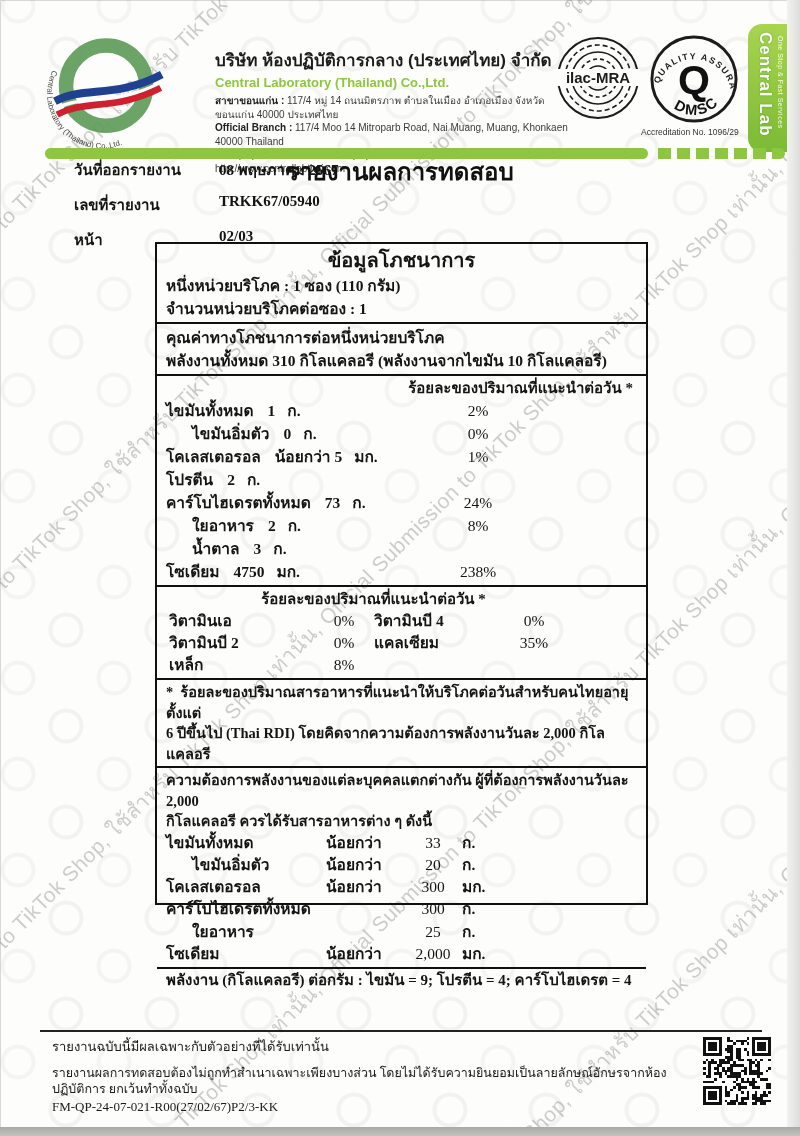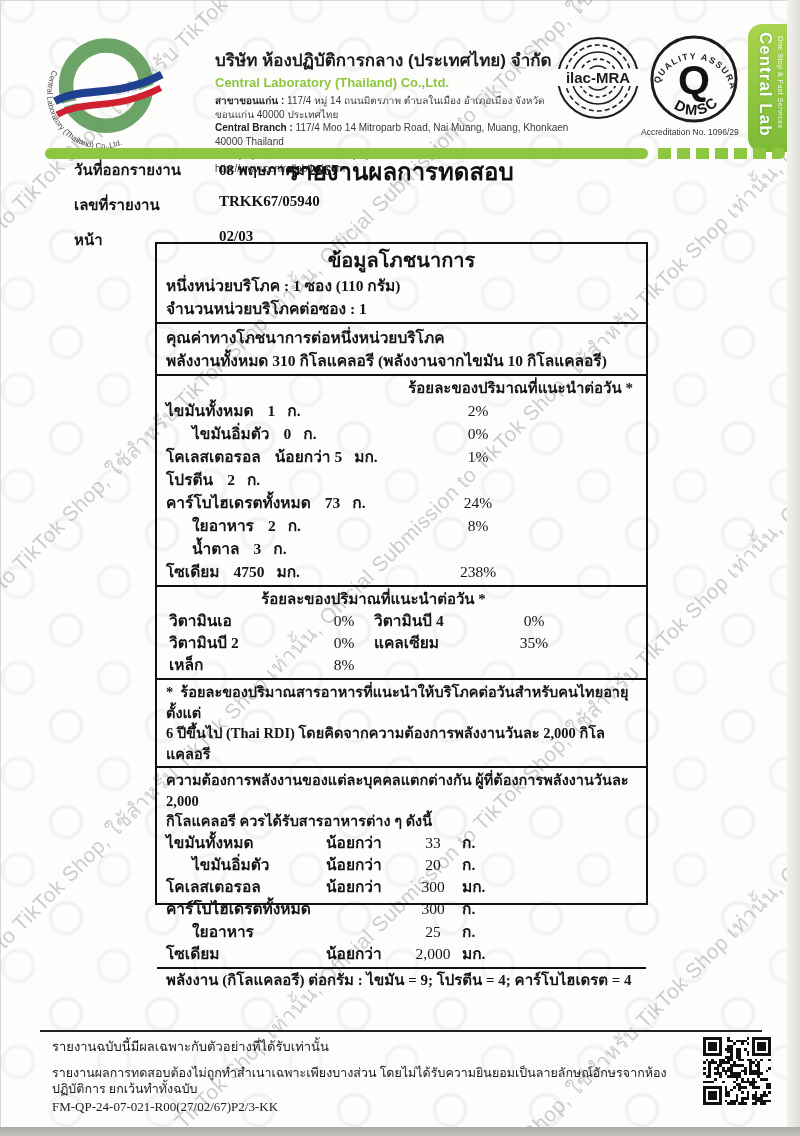--- a/index.html
+++ b/index.html
@@ -105,21 +105,21 @@
         <path d="M 8,71 C 34,57 62,69 104,47" fill="none" stroke="#ffffff" stroke-width="3"></path>
         <path d="M 10,76 C 36,62 62,73 103,52" fill="none" stroke="#cf2030" stroke-width="6"></path>
         <text font-size="7" fill="#444"><textPath href="#lp">Central Laboratory (Thailand) Co.,Ltd.</textPath></text>
       </svg>
     </div>
     <div class="cotext">
       <div class="co-th">บริษัท ห้องปฏิบัติการกลาง (ประเทศไทย) จำกัด</div>
       <div class="co-en">Central Laboratory (Thailand) Co.,Ltd.</div>
       <div class="addr">
         <div><b>สาขาขอนแก่น :</b> <span>117/4 หมู่ 14 ถนนมิตรภาพ ตำบลในเมือง อำเภอเมือง จังหวัดขอนแก่น 40000 ประเทศไทย</span></div>
-        <div><b>Central Branch :</b> <span>117/4 Moo 14 Mitroparb Road, Nai Muang, Muang, Khonkaen 40000 Thailand</span></div>
+        <div><b>Official Branch :</b> <span>117/4 Moo 14 Mitroparb Road, Nai Muang, Muang, Khonkaen 40000 Thailand</span></div>
         <div><b>Tel :</b> <span>(66) 0 4324 7704-7</span> <b>Fax :</b> <span>(66) 0 4324 7703</span></div>
         <div>http://www.centrallabthai.com</div>
       </div>
     </div>
 
     <div class="seal ilac">
       <svg width="88" height="92" viewBox="0 0 88 92">
         <g fill="none" stroke="#1c1c1c">
           <circle cx="44" cy="45" r="40" stroke-width="2"></circle>
           <circle cx="44" cy="45" r="33" stroke-width="1.6" stroke-dasharray="5 3"></circle>

